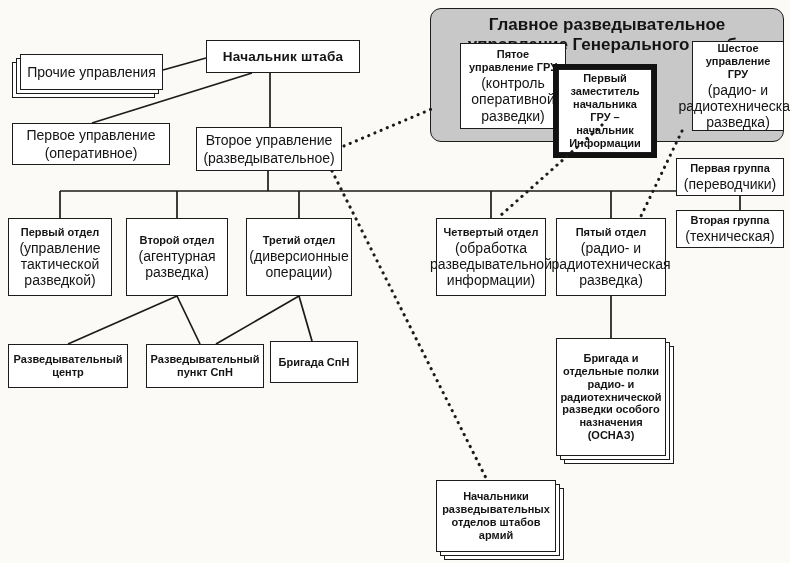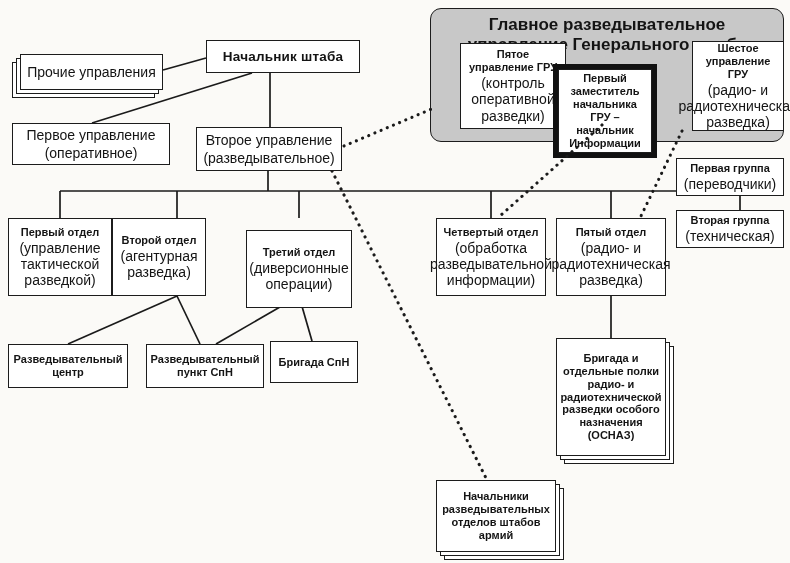--- a/index.html
+++ b/index.html
@@ -141,28 +141,28 @@
     </div>
   </div>
 
   <div class="node" style="left:8px; top:218px; width:104px; height:78px;padding-left:28px;">
     <div class="card">
       <div class="t">Первый отдел</div>
       <div class="s">(управление тактической разведкой)</div>
     </div>
   </div>
 
-  <div class="node" style="left:112px; top:218px; width:94px; height:78px;">
+  <div class="node" style="left:126px; top:218px; width:102px; height:78px;">
     <div class="card">
       <div class="t">Второй отдел</div>
       <div class="s">(агентурная разведка)</div>
     </div>
   </div>
 
-  <div class="node" style="left:246px; top:218px; width:106px; height:78px;margin-top:12px;">
+  <div class="node" style="left:246px; top:218px; width:106px; height:78px;">
     <div class="card">
       <div class="t">Третий отдел</div>
       <div class="s">(диверсионные операции)</div>
     </div>
   </div>
 
   <div class="node" style="left:436px; top:218px; width:110px; height:78px;padding-left:45px;">
     <div class="card">
       <div class="t">Четвертый отдел</div>
       <div class="s">(обработка разведывательной информации)</div>

